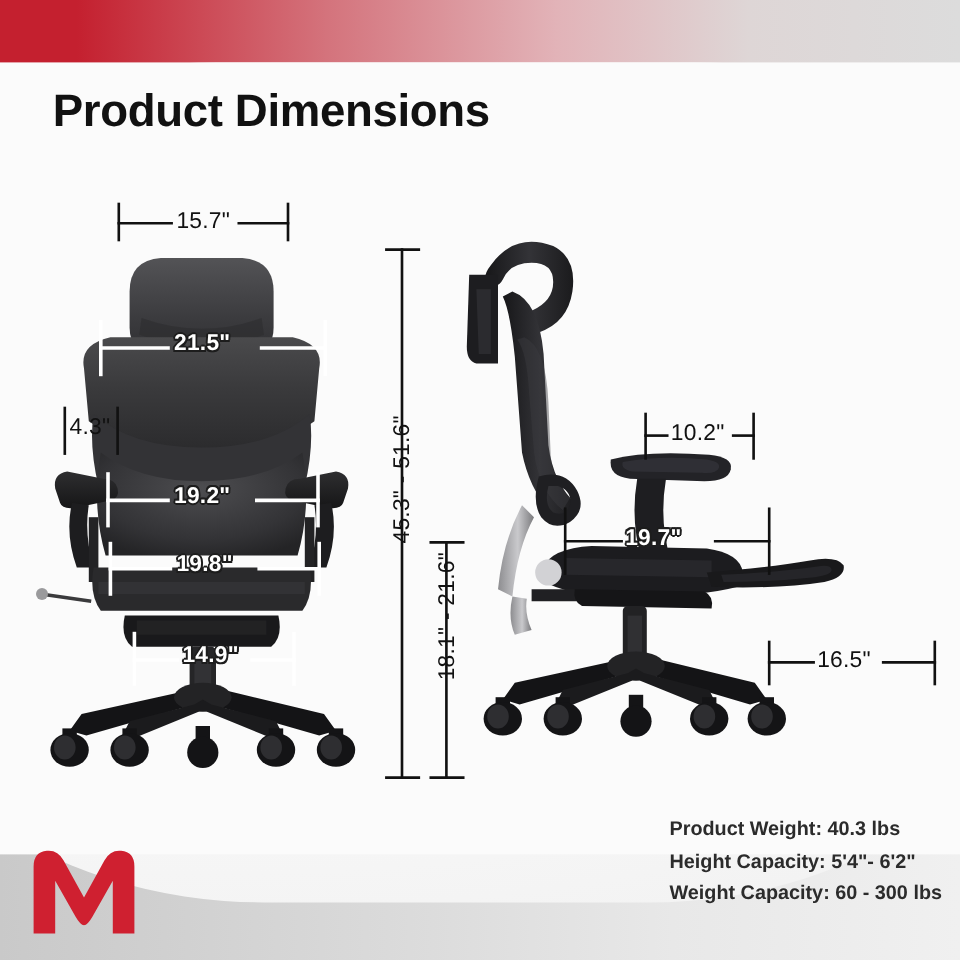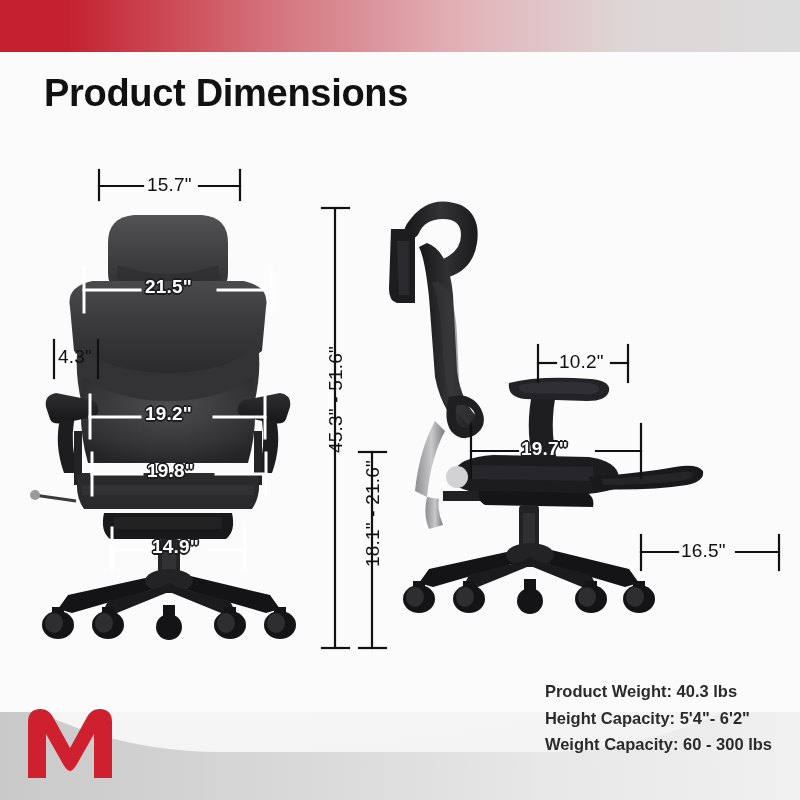--- a/index.html
+++ b/index.html
@@ -100,21 +100,21 @@
   }
   .dlabel.vert {
     writing-mode: vertical-rl;
     transform: rotate(180deg);
     transform-origin: center;
   }
 
   
   .specs {
     position: absolute;
-    right: 28px; bottom: 42px;
+    right: 15px; bottom: 42px;
     text-align: left;
     z-index: 25;
   }
   .specs div {
     font-size: 16.5px;
     font-weight: 700;
     color: #2b2b2b;
     line-height: 1.62;
     white-space: nowrap;
   }

